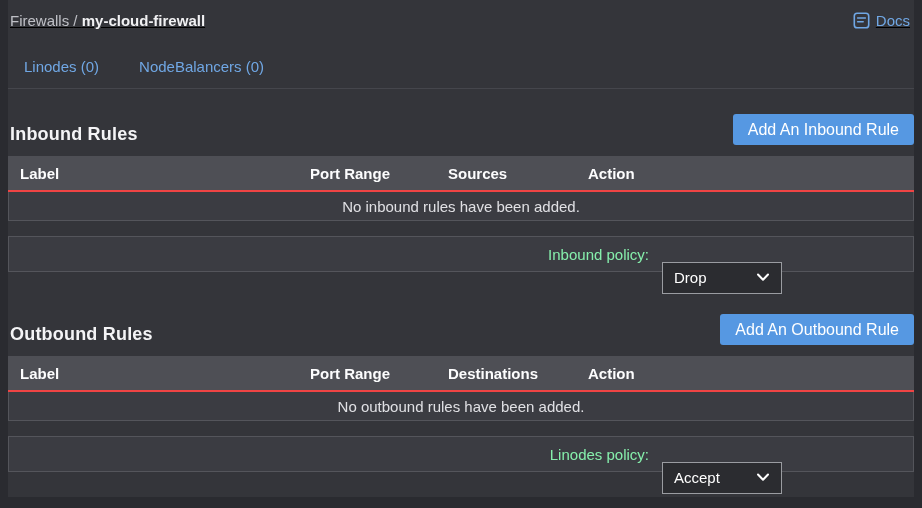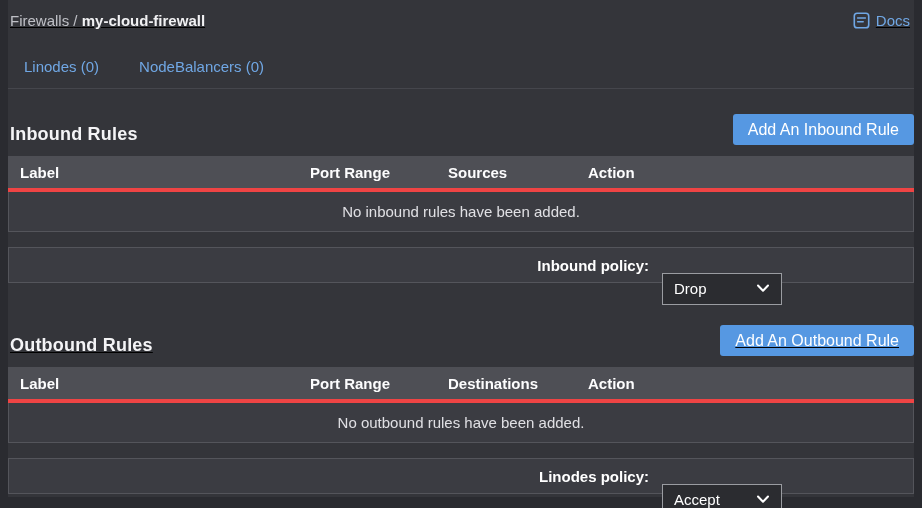--- a/index.html
+++ b/index.html
@@ -67,44 +67,44 @@
     cursor: pointer;
   }
   
   .rule-table { margin-top: 11px; }
   .table-header {
     height: 36px;
     background: #4e4f55;
     display: grid;
     grid-template-columns: 302px 138px 140px 1fr;
     align-items: center;
-    border-bottom: 4px solid #ef4444;
+    border-bottom: 2px solid #ef4444;
   }
   .th {
     color: #fdfdfe; font-weight: 700; font-size: 15px;
   }
   .th:first-child { padding-left: 12px; }
   .empty-row {
-    height: 40px;
+    height: 29px;
     background: #3b3c42;
     border: 1px solid #54555b;
     border-top: none;
     display: flex; align-items: center; justify-content: center;
     color: #e0e0e4; font-size: 15px;
   }
   
   .policy-row {
     margin-top: 15px;
     height: 36px;
     background: #3b3c42;
     border: 1px solid #54555b;
     display: flex; align-items: center; justify-content: flex-end;
     padding-right: 131px;
   }
-  .policy-label { font-size: 15px; font-weight: 700; color: #ffffff; margin-right: 13px; }
+  .policy-label { font-size: 15px; font-weight: 400; color: #86efac; margin-right: 13px; }
   .policy-select {
     width: 120px; height: 32px;
     background: #2b2c30;
     border: 1px solid #9a9ca1;
     display: flex; align-items: center;
     padding: 0 11px;
     color: #ffffff; font-size: 15px;
     cursor: pointer;
     margin-top: 47px;
   }
@@ -160,21 +160,21 @@
     <div class="policy-select">
       <span>Drop</span>
       <span class="chev">
         <svg width="14" height="9" viewBox="0 0 14 9">
           <polyline points="2,1.5 7,6.8 12,1.5" fill="none" stroke="#ffffff" stroke-width="2" stroke-linecap="round" stroke-linejoin="round"></polyline>
         </svg>
       </span>
     </div>
   </div>
 
-  <div class="section-head" style="margin-top:42px;text-decoration:underline;">
+  <div class="section-head" style="margin-top:42px;">
     <div class="section-title">Outbound Rules</div>
     <button class="add-btn">Add An Outbound Rule</button>
   </div>
 
   <div class="rule-table">
     <div class="table-header">
       <div class="th">Label</div>
       <div class="th">Port Range</div>
       <div class="th">Destinations</div>
       <div class="th">Action</div>

